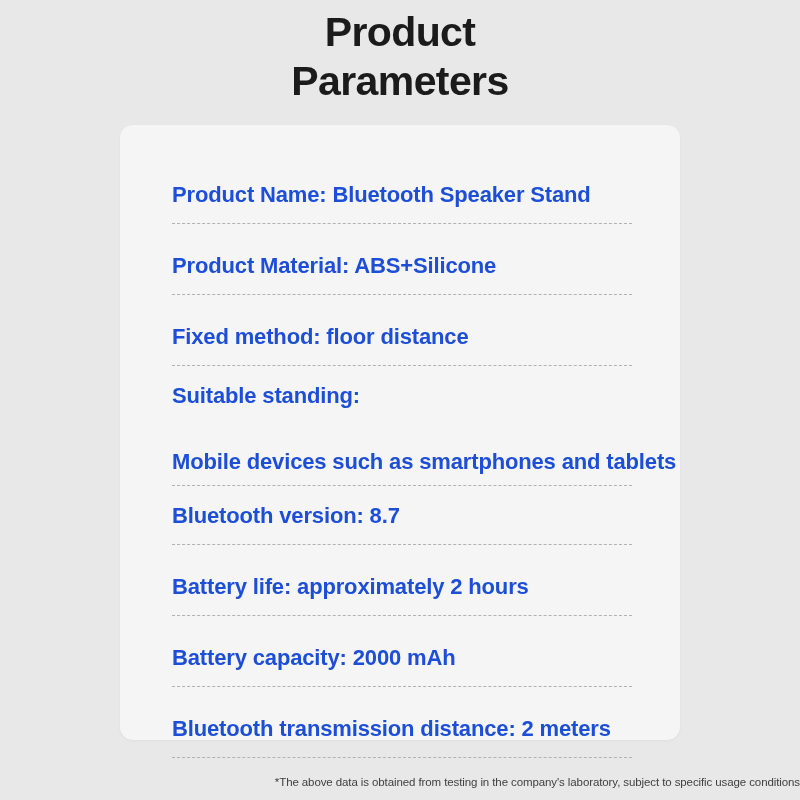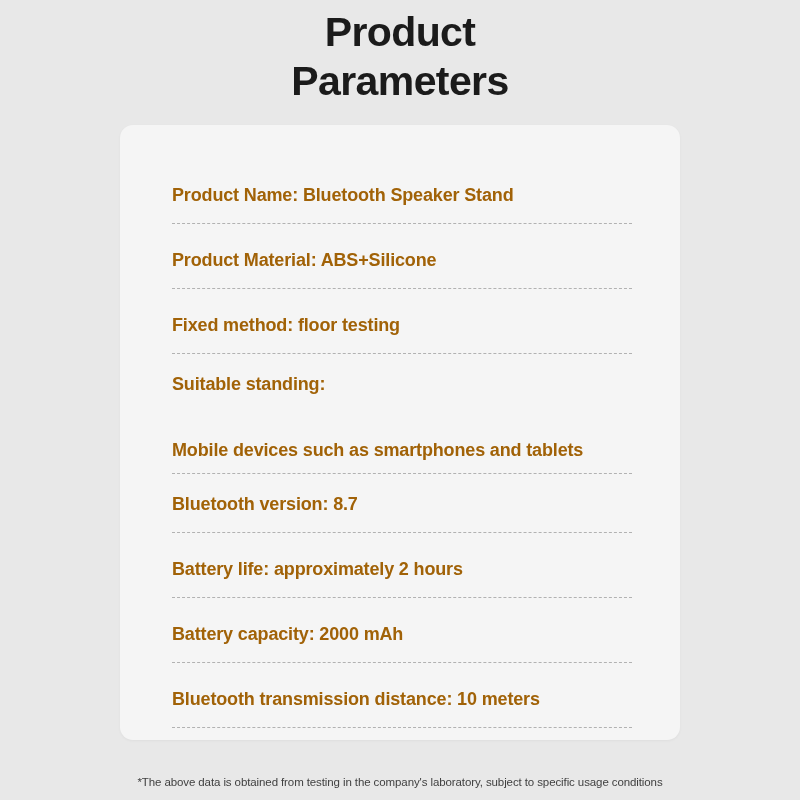--- a/index.html
+++ b/index.html
@@ -47,50 +47,50 @@
   .spec-list {
     position:absolute;
     left:52px;          
     top:57px;           
     width:460px;
   }
 
   .spec-row { position:relative; }
 
   .spec-text {
-    font-size:18px;
+    font-size:22px;
     font-weight:700;
     line-height:26px;
-    color:#a16207;
+    color:#1d4ed8;
     letter-spacing:-0.15px;
     white-space:nowrap;
   }
   .spec-text.sub { display:block;margin-top:40px; }
 
   .spec-rule {
     height:0;
     border-top:1px dashed #b2b2b2;
     width:460px;
   }
 
   
   .spec-row .spec-rule { margin-top:15px; }
-  .spec-row + .spec-row { margin-top:23px; }
+  .spec-row + .spec-row { margin-top:29px; }
 
   
   .spec-row.two-line .spec-rule { margin-top:10px; }
   .spec-row.two-line { margin-top:17px; }
   .spec-row.two-line + .spec-row { margin-top:17px; }
 
   
   .footnote {
     position:absolute;
     left:0; top:775px;
     width:800px;
-    text-align:center;
+    text-align:right;
     font-size:11.5px;
     font-weight:400;
     line-height:15px;
     color:#3f3f3f;
     letter-spacing:-0.1px;
   }
 </style>
 </head>
 <body>
 
@@ -107,21 +107,21 @@
       <div class="spec-text">Product Name: Bluetooth Speaker Stand</div>
       <div class="spec-rule"></div>
     </div>
 
     <div class="spec-row">
       <div class="spec-text">Product Material: ABS+Silicone</div>
       <div class="spec-rule"></div>
     </div>
 
     <div class="spec-row">
-      <div class="spec-text">Fixed method: floor testing</div>
+      <div class="spec-text">Fixed method: floor distance</div>
       <div class="spec-rule"></div>
     </div>
 
     <div class="spec-row two-line">
       <div class="spec-text">Suitable standing:</div>
       <div class="spec-text sub">Mobile devices such as smartphones and tablets</div>
       <div class="spec-rule"></div>
     </div>
 
     <div class="spec-row">
@@ -133,20 +133,20 @@
       <div class="spec-text">Battery life: approximately 2 hours</div>
       <div class="spec-rule"></div>
     </div>
 
     <div class="spec-row">
       <div class="spec-text">Battery capacity: 2000 mAh</div>
       <div class="spec-rule"></div>
     </div>
 
     <div class="spec-row">
-      <div class="spec-text">Bluetooth transmission distance: 10 meters</div>
+      <div class="spec-text">Bluetooth transmission distance: 2 meters</div>
       <div class="spec-rule"></div>
     </div>
 
   </div>
 </div>
 
 <div class="footnote">*The above data is obtained from testing in the company's laboratory, subject to specific usage conditions</div>
 
 </body></html>

